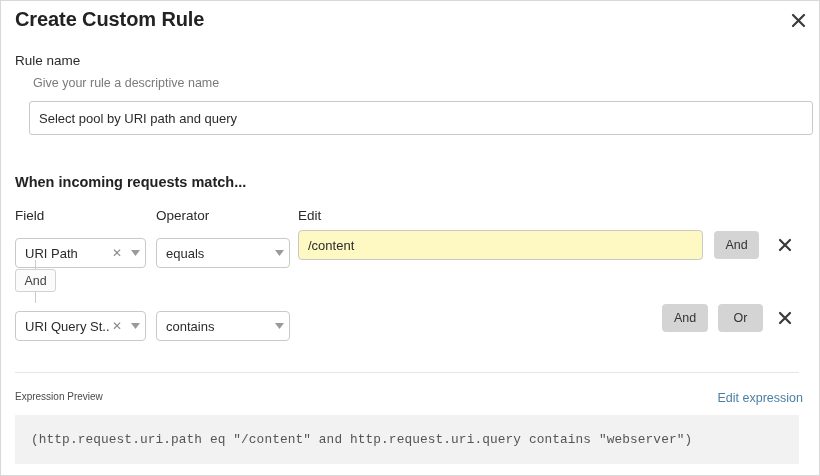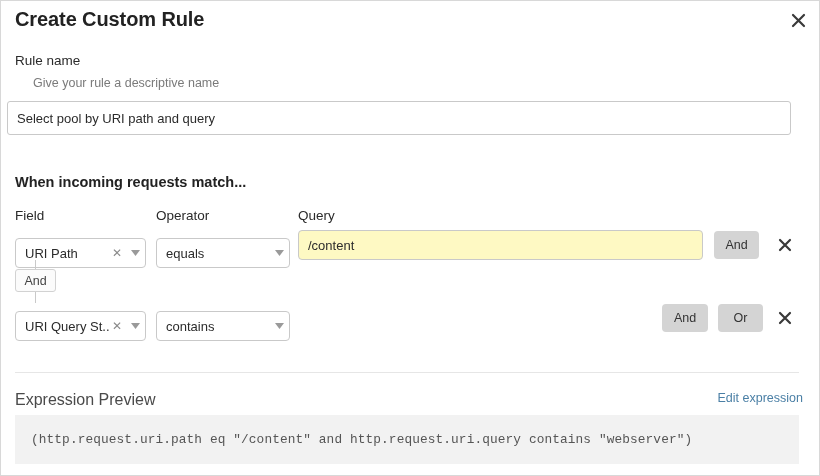--- a/index.html
+++ b/index.html
@@ -37,21 +37,21 @@
     position: absolute;
     font-size: 13.5px; color: #2a2a2a;
   }
   .field-hint {
     position: absolute;
     font-size: 12.5px; color: #7a7a7a;
   }
   #rule-name-label { left: 14px; top: 52px; }
   #rule-name-hint  { left: 8px; top: 75px; margin-left: 24px; }
   #rule-name-input {
-    position: absolute; left: 6px; top: 100px;
+    position: absolute; left: 28px; top: 100px;
     width: 784px; height: 29px;
     border: 1px solid #c9c9c9; border-radius: 3px;
     background: #ffffff;
     font-family: "Liberation Sans", sans-serif;
     font-size: 13px; color: #2b2b2b;
     padding: 16px 9px;
     outline: none;
   }
 
   
@@ -156,21 +156,21 @@
     width: 1px; height: 11px; background: #c9c9c9;
   }
 
   
   #preview-divider {
     position: absolute; left: 14px; top: 371px;
     width: 784px; height: 1px; background: #e6e6e6;
   }
   #preview-label {
     position: absolute; left: 14px; top: 390px;
-    font-size: 16px; color: #4a4a4a; text-align: center;
+    font-size: 10px; color: #4a4a4a; text-align: center;
   }
   #edit-expression-link {
     position: absolute; right: 16px; top: 390px;
     font-size: 12.5px; color: #4a7fa5;
     text-decoration: none; cursor: pointer;
   }
   #expression-box {
     position: absolute; left: 14px; top: 414px;
     width: 784px; height: 49px;
     background: #f2f2f2;
@@ -197,21 +197,21 @@
   </button>
 
   <div id="rule-name-label" class="field-label">Rule name</div>
   <div id="rule-name-hint" class="field-hint">Give your rule a descriptive name</div>
   <input id="rule-name-input" type="text" value="Select pool by URI path and query" style="">
 
   <div id="match-heading">When incoming requests match...</div>
 
   <div id="col-field" class="field-label">Field</div>
   <div id="col-operator" class="field-label">Operator</div>
-  <div id="col-value" class="field-label">Query</div>
+  <div id="col-value" class="field-label">Edit</div>
 
   <div id="row-1" class="row">
     <div class="select-box field-select">
       <span class="sel-text">URI Path</span>
       <span class="clear-x">✕</span>
       <span class="caret">
         <svg width="9" height="6" viewBox="0 0 9 6" aria-hidden="true">
             <path d="M0 0 L9 0 L4.5 6 Z" fill="#9a9a9a"></path>
           </svg>
       </span>

